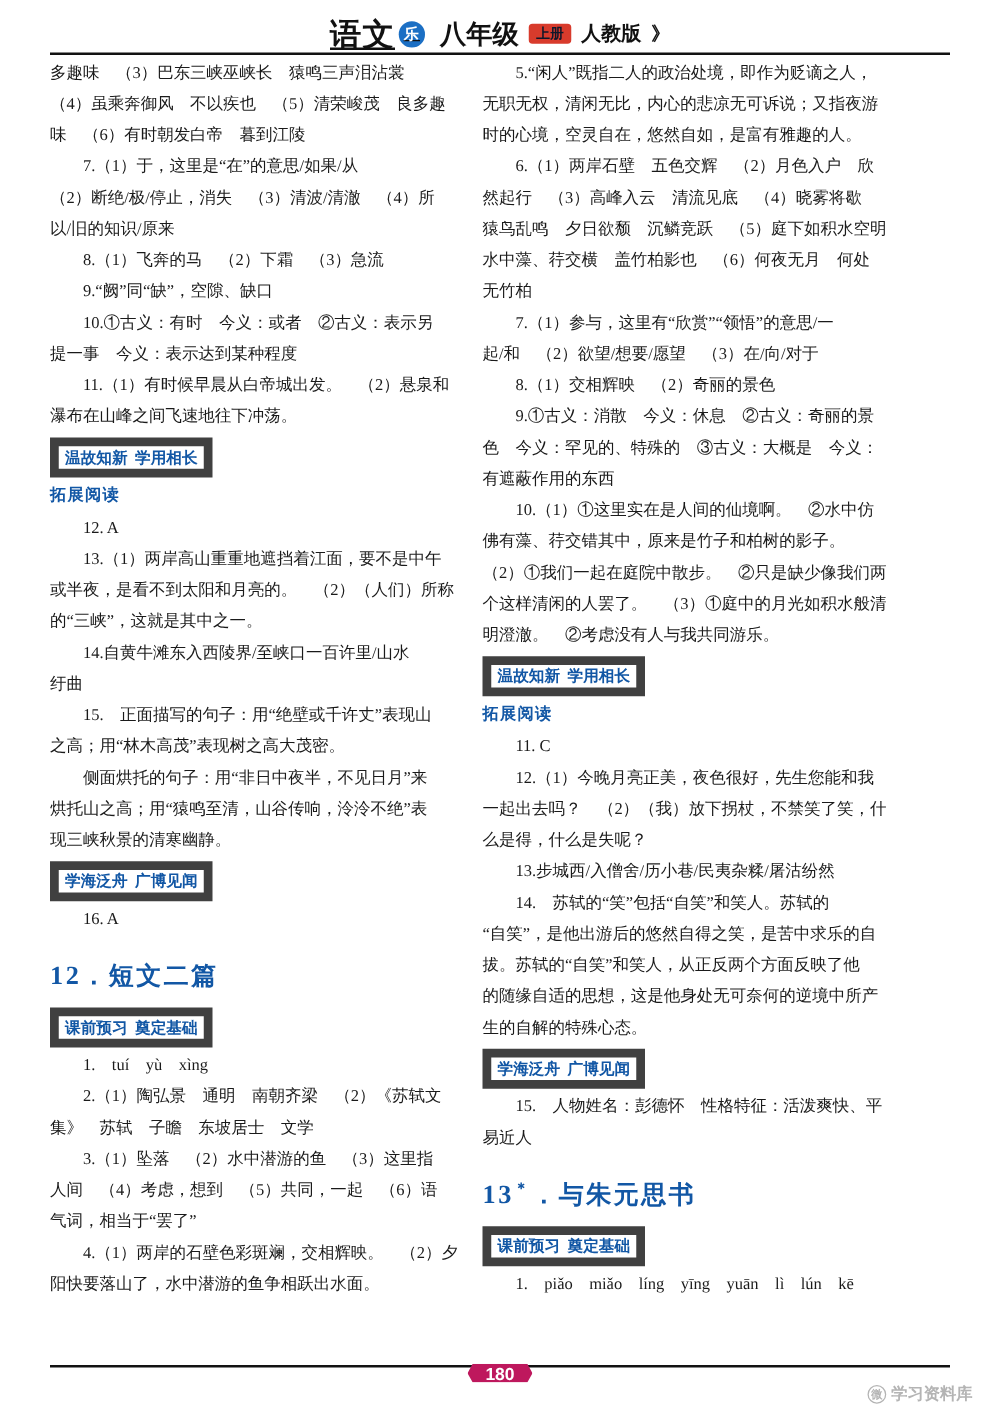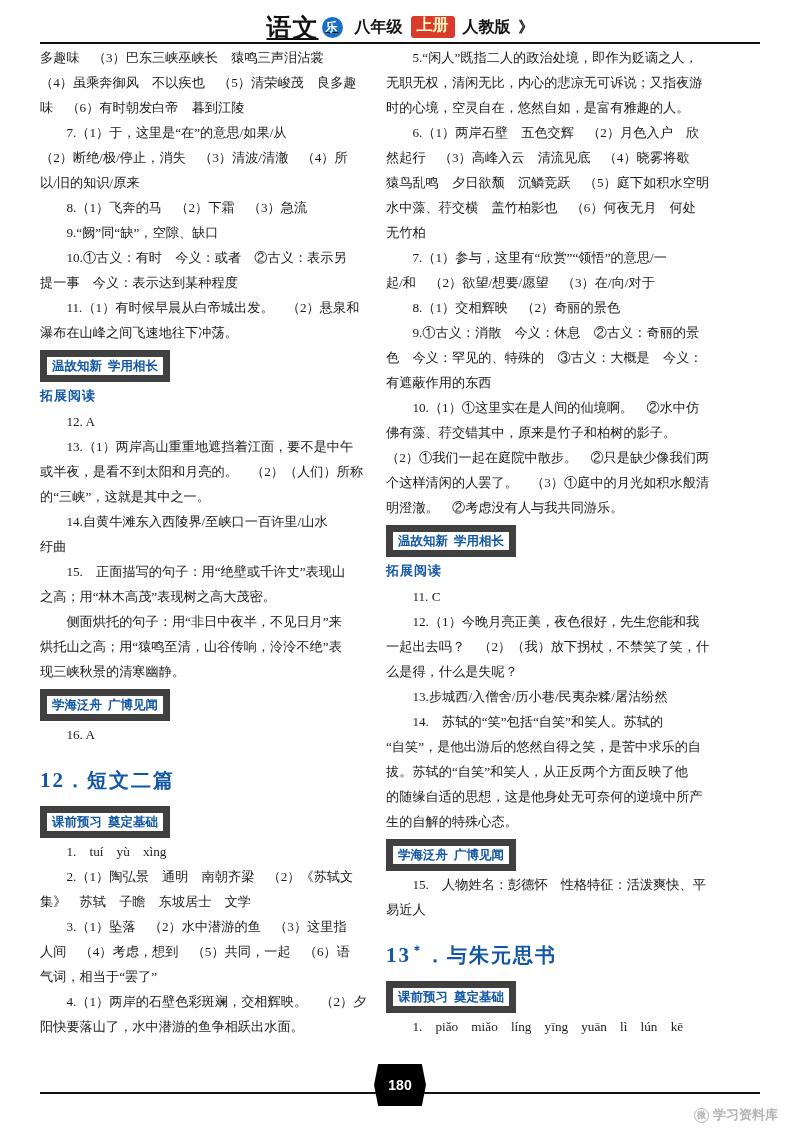--- a/index.html
+++ b/index.html
@@ -46,34 +46,33 @@
     height: 21px;
     border-radius: 50%;
     background: #1b6fc4;
     color: #fff;
     font-size: 12px;
     line-height: 21px;
     text-align: center;
     font-weight: bold;
   }
   .grade-label {
-    font-size: 16px;
+    font-size: 21px;
     font-weight: bold;
     color: #111;
     margin-left: 4px;
   }
   .term-badge {
     background: #d83b2c;
-    color: #fef9c3;
-    font-size: 16px;
+    color: #0f172a;
+    font-size: 11px;
     font-weight: bold;
     padding: 2px 6px;
     border-radius: 3px;
     line-height: 1.1;
-    font-family: Liberation Mono, monospace;
   }
   .version-label {
     font-size: 16px;
     font-weight: bold;
     color: #111;
   }
   .version-chev {
     color: #111;
     font-size: 15px;
     font-weight: bold;
@@ -155,22 +154,22 @@
     bottom: 0;
     width: 800px;
     height: 66px;
   }
   .page-num-badge {
     position: absolute;
     left: 50%;
     transform: translateX(-50%);
     bottom: 26px;
     width: 52px;
-    height: 42px;
-    background: #000000;
+    height: 15px;
+    background: #be185d;
     color: #fff;
     font-size: 14px;
     font-weight: bold;
     display: flex;
     align-items: center;
     justify-content: center;
     clip-path: polygon(8% 0, 92% 0, 100% 50%, 92% 100%, 8% 100%, 0 50%);
     font-family: "Liberation Sans", sans-serif;
   }
   .footer-rule {

